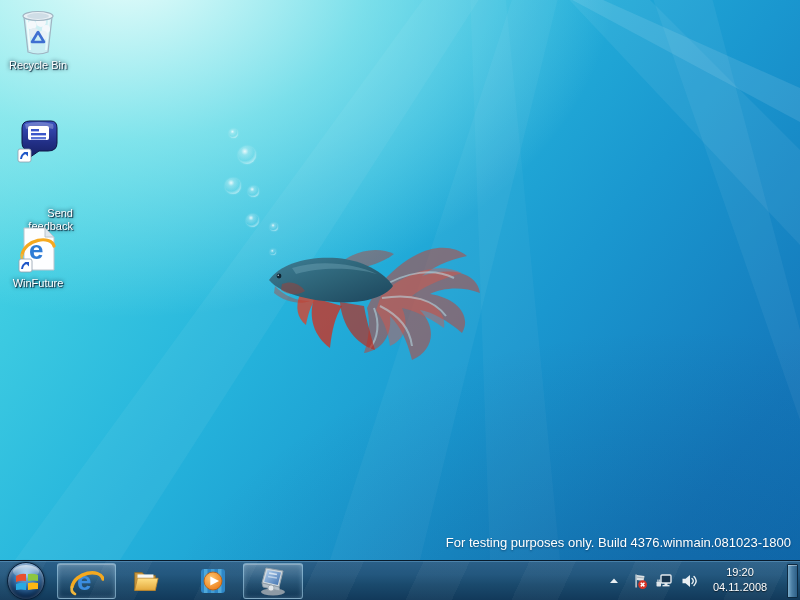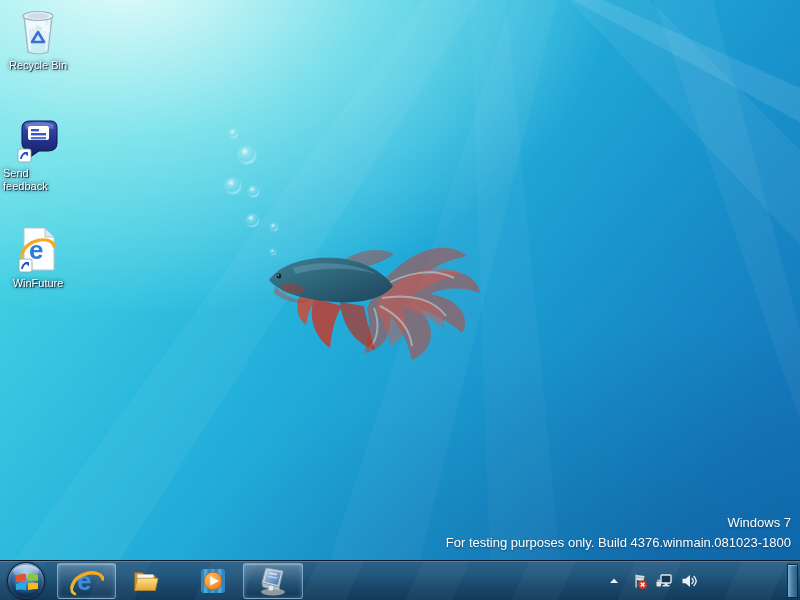--- a/index.html
+++ b/index.html
@@ -20,21 +20,21 @@
   .bubble{position:absolute;border-radius:50%;pointer-events:none;
     background:radial-gradient(circle at 38% 30%, rgba(255,255,255,.85) 0%, rgba(255,255,255,.25) 22%,
       rgba(210,245,250,.05) 55%, rgba(255,255,255,.55) 80%, rgba(255,255,255,.05) 100%);
     box-shadow:0 0 2px rgba(255,255,255,.35);}
 
   .fish{position:absolute;left:262px;top:238px;pointer-events:none;}
 
   
   .icon-cell{position:absolute;width:76px;display:flex;flex-direction:column;align-items:center;cursor:default;}
   .icon-art{height:50px;display:flex;align-items:flex-end;justify-content:center;}
-  .icon-label{margin-top:3px;max-width:70px;text-align:left;font-size:11px;line-height:13px;color:#fff;
+  .icon-label{margin-top:3px;max-width:70px;text-align:right;font-size:11px;line-height:13px;color:#fff;
     text-shadow:1px 1px 1px #0b2438,0 0 4px rgba(0,20,40,.9);}
 
   
   .watermark{position:absolute;right:9px;bottom:47px;text-align:right;color:#fff;
     font-size:13px;line-height:20px;text-shadow:0 1px 2px rgba(0,30,60,.55);pointer-events:none;}
 
   
   .taskbar{position:absolute;left:0;bottom:0;width:800px;height:40px;
     background:linear-gradient(#2a6089 0%,#23577e 35%,#1a4a6d 60%,#12395a 100%);
     border-top:1px solid #081b2c;box-shadow:inset 0 1px 0 rgba(125,190,230,.35);}
@@ -141,21 +141,21 @@
             <circle cx="27" cy="27" r="4.5" fill="#eaf2f7"></circle>
         </g>
         <path d="M22,24 l-6,10 h12 z" fill="none" stroke="#3f6fd1" stroke-width="2.6" stroke-linejoin="round"></path>
         <ellipse cx="22" cy="8" rx="15" ry="4.5" fill="#e9f0f5" stroke="#9fb4c2" stroke-width="1.2"></ellipse>
         <ellipse cx="22" cy="8" rx="11" ry="3" fill="#cfdde6"></ellipse>
       </svg>
     </div>
     <div class="icon-label">Recycle Bin</div>
   </div>
 
-  <div class="icon-cell" style="left:0;top:114px;">
+  <div class="icon-cell" style="left:0;top:114px;gap:40px;">
     <div class="icon-art">
       <svg width="42" height="46" viewBox="0 0 42 46">
         <defs>
           <linearGradient id="fbGrad" x1="0" y1="0" x2="0" y2="1">
             <stop offset="0" stop-color="#3c53c0"></stop>
               <stop offset=".55" stop-color="#222f86"></stop>
               <stop offset="1" stop-color="#131c5c"></stop>
           </linearGradient>
         </defs>
         <path d="M5,10 Q5,3 13,3 L34,3 Q40,3 40,10 L40,25 Q40,33 31,33 L22,33 L9,42 L13,33 Q5,32 5,25 Z" fill="url(#fbGrad)" stroke="#0e1747" stroke-width="1"></path>
@@ -186,21 +186,20 @@
           <rect x="2" y="33" width="13" height="13" rx="2" fill="#ffffff" stroke="#8fa0ad" stroke-width="0.8"></rect>
           <path d="M5,43 C5.5,39 7,37.5 10,37" fill="none" stroke="#1f57c8" stroke-width="2"></path>
           <path d="M7.5,36 L12,36 L12,40.5 Z" fill="#1f57c8"></path>
         </g>
       </svg>
     </div>
     <div class="icon-label">WinFuture</div>
   </div>
 
   <div class="watermark">
-    <div>Windows 7</div>
     <div>For testing purposes only. Build 4376.winmain.081023-1800</div>
   </div>
 
   <div class="taskbar">
     <div class="sheen"></div>
 
     <div class="start-orb">
       <div class="gloss"></div>
       <svg width="22" height="20" viewBox="0 0 22 20">
         <path d="M0,4 Q5,1 10,2 L10,9 Q5,8 0,10 Z" fill="#e8502e"></path>
@@ -294,17 +293,21 @@
       </div>
       <div class="tray-icon">
         <svg width="18" height="18" viewBox="0 0 18 18">
           <path d="M2.5,6.8 h3 L10,3 v12 L5.5,11.2 h-3 Z" fill="#e9eff3"></path>
           <path d="M12,6.5 q2.6,2.5 0,5" fill="none" stroke="#e9eff3" stroke-width="1.4" stroke-linecap="round"></path>
           <path d="M14,4.5 q4.4,4.5 0,9" fill="none" stroke="#e9eff3" stroke-width="1.4" stroke-linecap="round"></path>
         </svg>
       </div>
     </div>
 
+    <div class="clock">
+      <div>19:20</div>
+      <div>04.11.2008</div>
+    </div>
 
     <div class="show-desktop"></div>
   </div>
 
 </div>
 
 </body></html>

